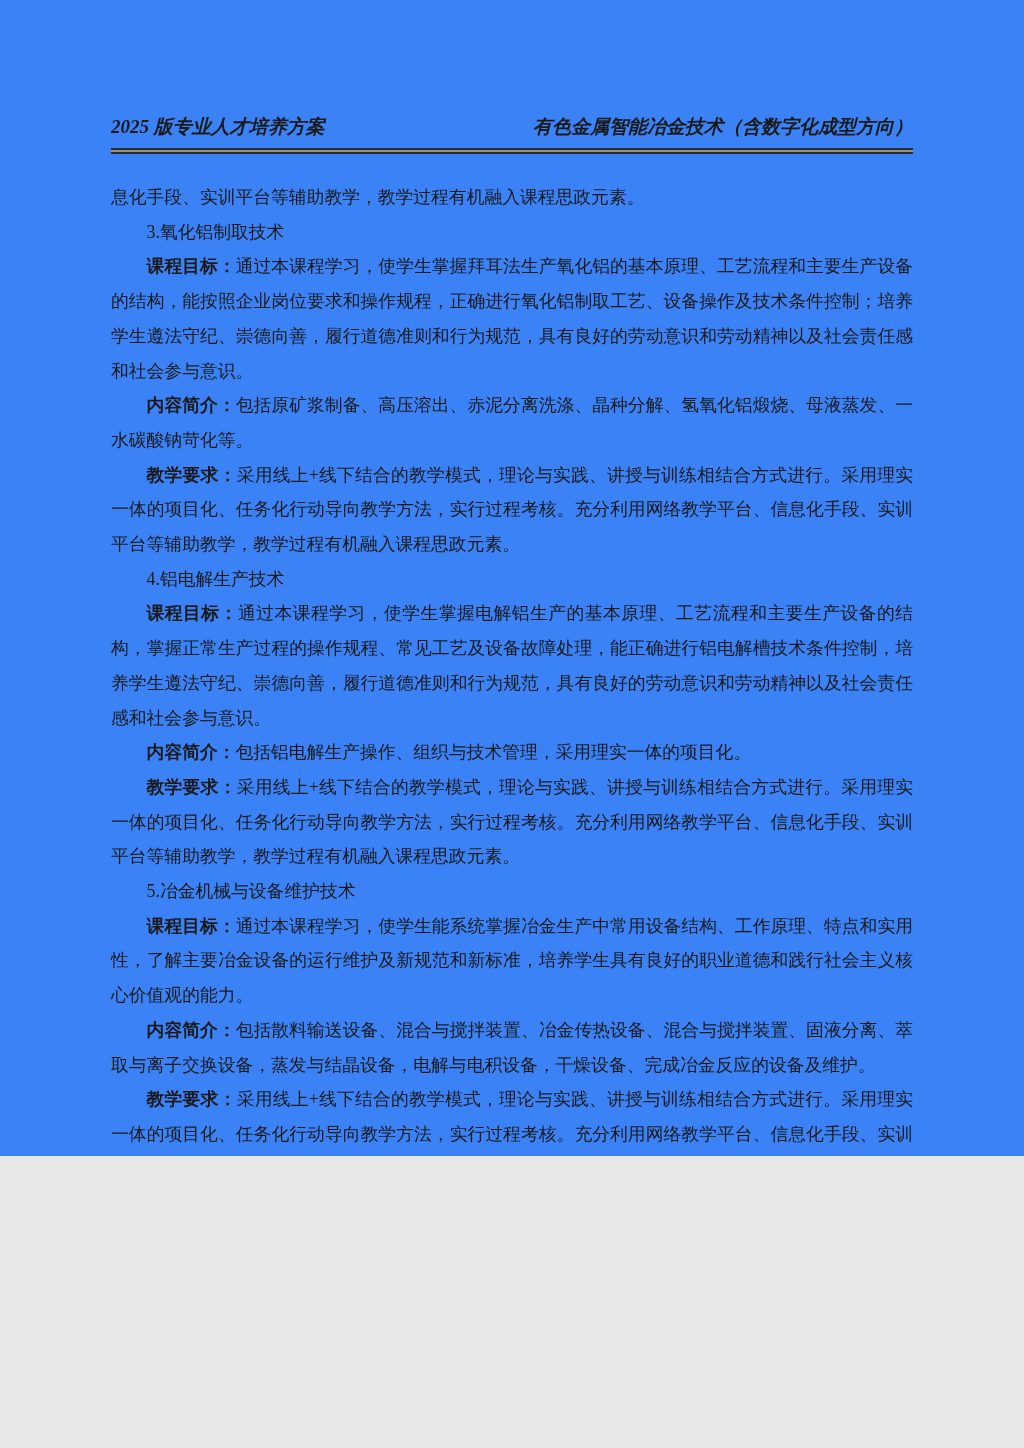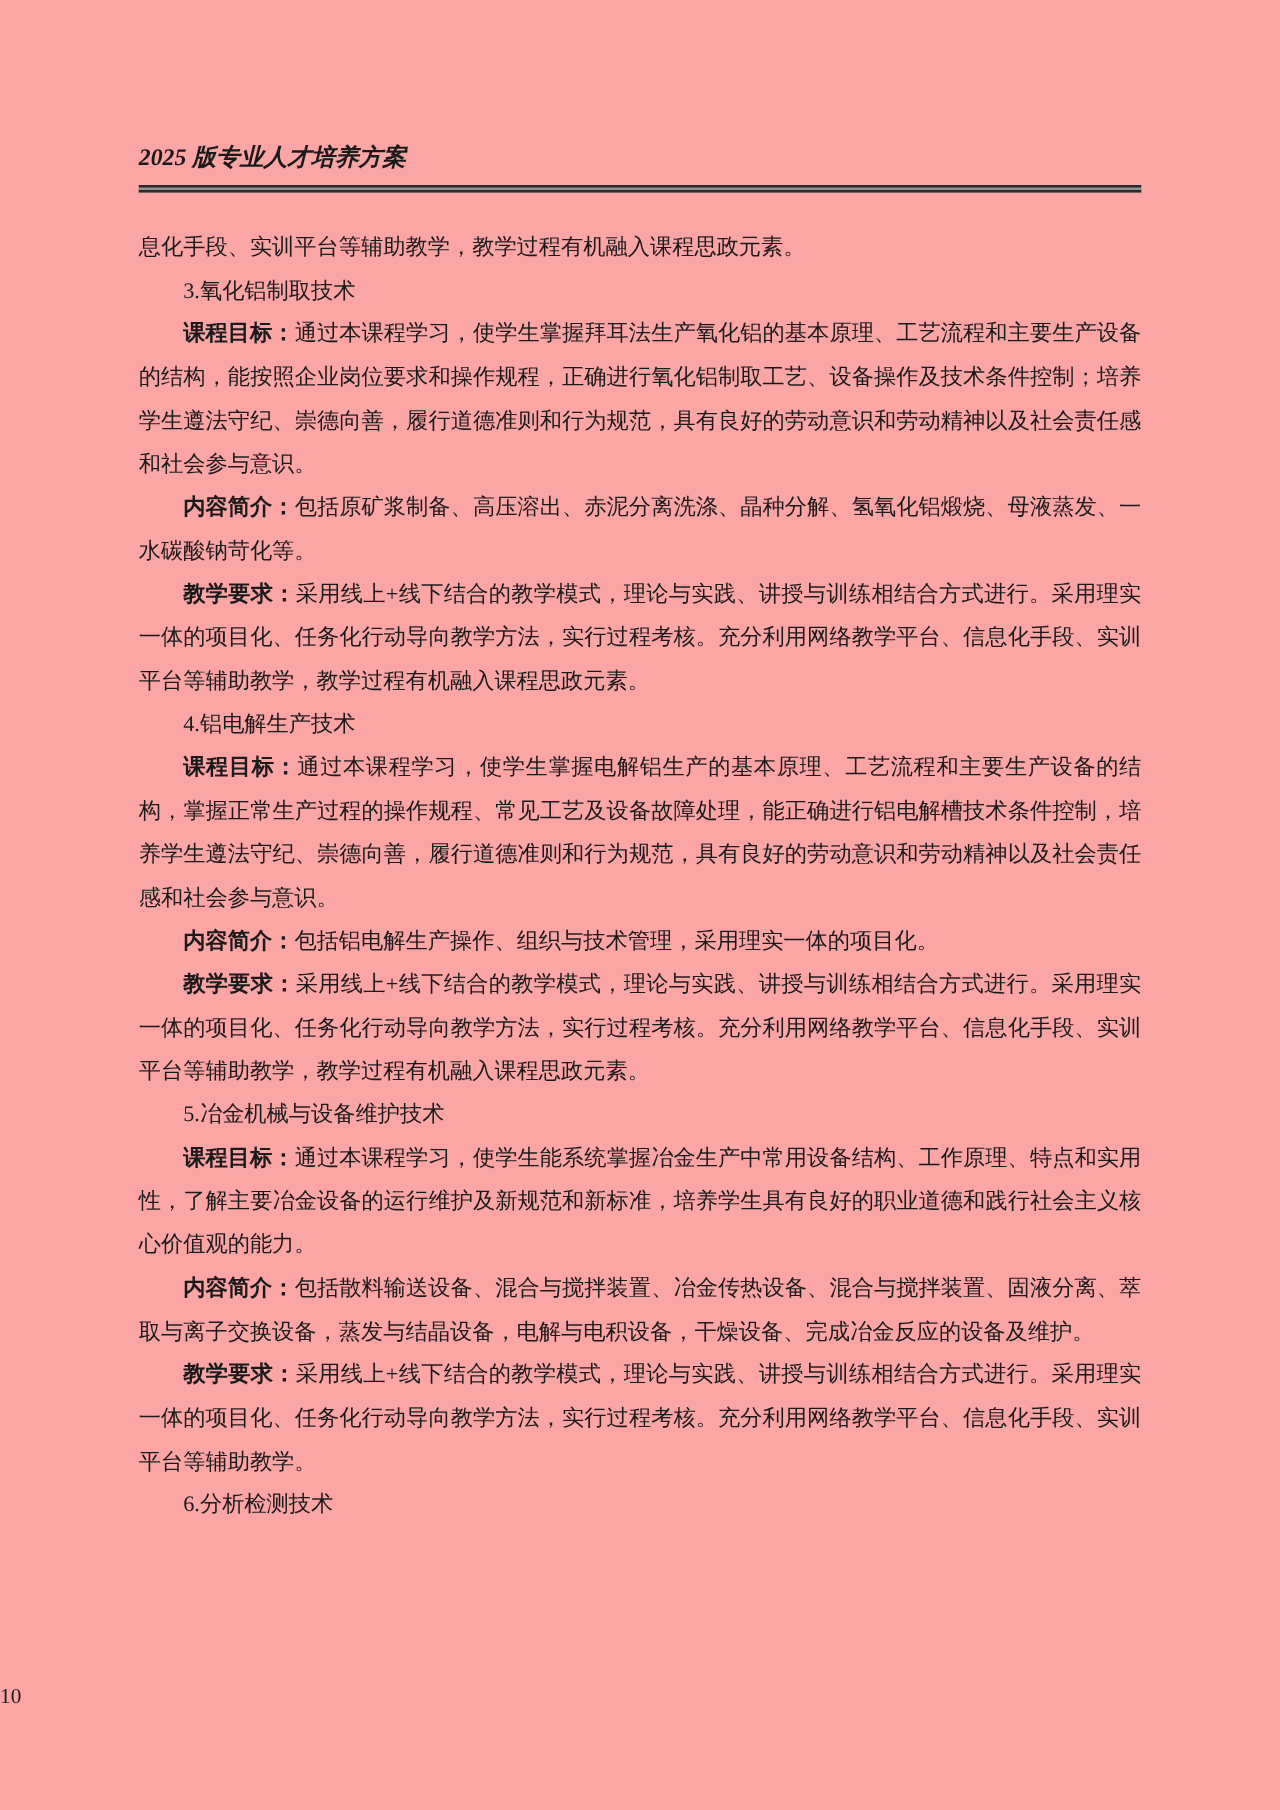--- a/index.html
+++ b/index.html
@@ -1,20 +1,20 @@
 <!DOCTYPE html>
 <html><head>
 <meta charset="utf-8">
 <style>
   html,body{margin:0;padding:0;background:#e8e8e8;}
   .page{
     position:relative;
-    width:1024px;height:1448px;
+    width:1024px;height:1156px;
     margin:0 auto;
-    background:#fca5a5;
+    background:#3b82f6;
     overflow:hidden;
     font-family:"Liberation Serif","DejaVu Serif",serif;
     color:#1a1a1a;
   }
   .page-header{
     position:absolute;
     left:111px;width:802px;top:112px;
     display:flex;justify-content:space-between;align-items:flex-end;
     font-size:19px;line-height:30px;
     font-style:italic;font-weight:700;
@@ -48,20 +48,21 @@
     font-size:17px;line-height:22px;
   }
 </style>
 </head>
 <body>
 
 <div class="page">
 
   <div class="page-header">
     <span>2025 版专业人才培养方案</span>
+    <span>有色金属智能冶金技术（含数字化成型方向）</span>
   </div>
 
   <div class="header-rule"></div>
 
   <div class="document-body">
 
     <p class="para cont"><span>息化手段、实训平台等辅助教学，教学过程有机融入课程思政元素。</span></p>
 
     <p class="para"><span>3.氧化铝制取技术</span></p>
 

